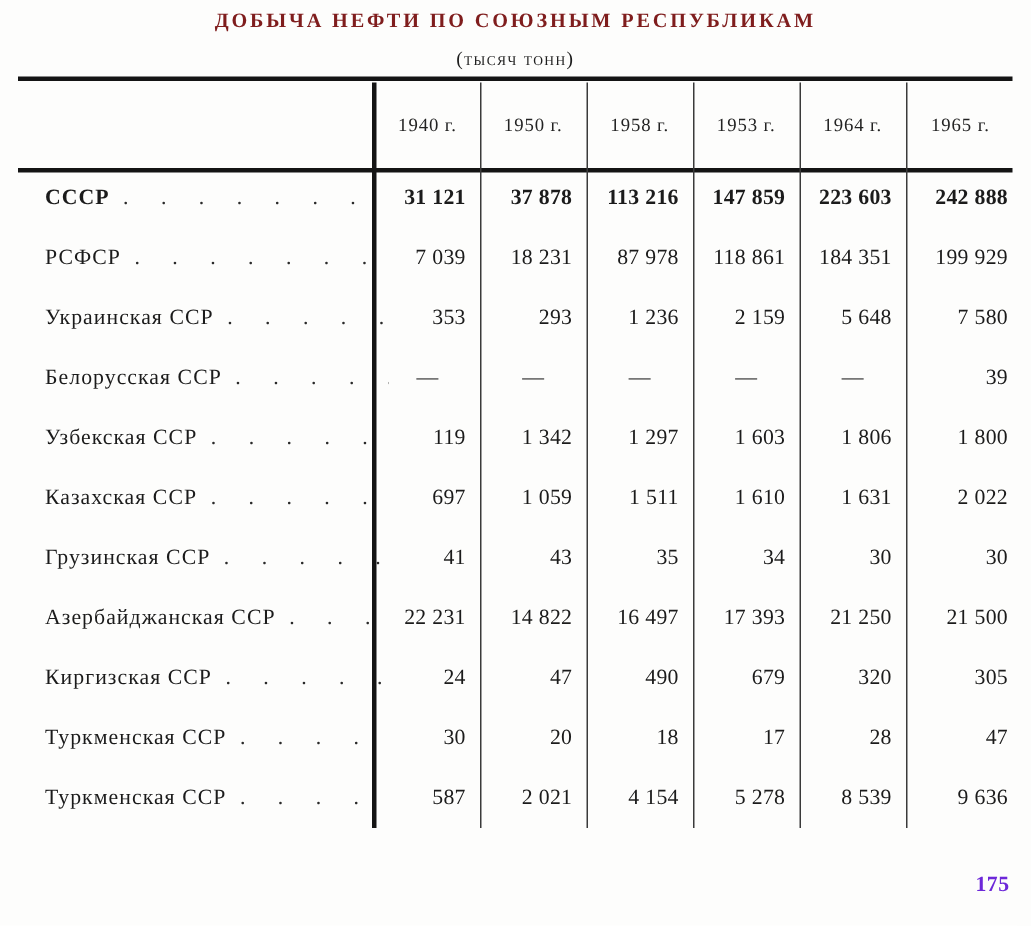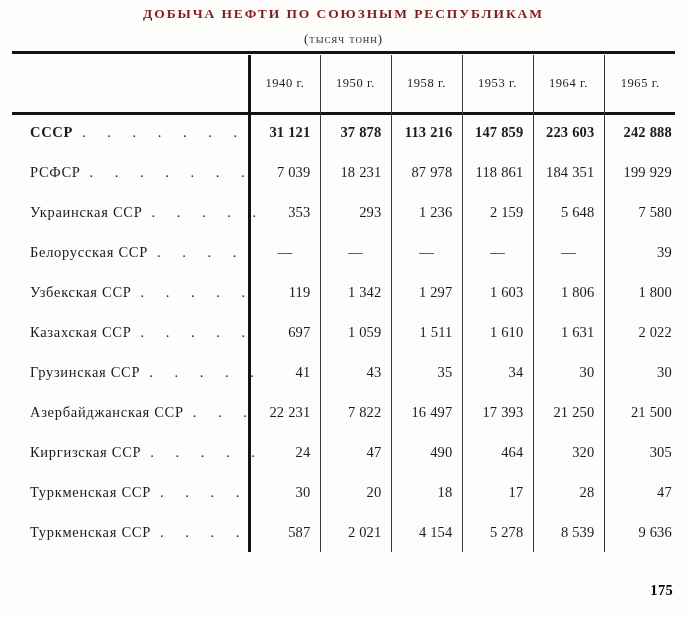--- a/index.html
+++ b/index.html
@@ -133,21 +133,21 @@
     text-align: left;
   }
 
   
   .page-number {
     position: absolute;
     right: 14px;
     top: 582px;
     font-size: 14.5px;
     font-weight: bold;
-    color: #000000;
+    color: #6d28d9;
     letter-spacing: 0.3px;
   }
 </style>
 </head>
 <body>
 
 <div class="page">
 
   <div class="title-block">
     <div class="doc-title">ДОБЫЧА НЕФТИ ПО СОЮЗНЫМ РЕСПУБЛИКАМ</div>
@@ -279,37 +279,37 @@
             <td class="val last">30</td>
           </tr>
           <tr>
             <td class="lbl">
               <div class="leader">
                 <span class="rname">Азербайджанская ССР</span>
                 <span class="dots">. . . . . . . . . . . . . . . . . . . . . . . . .</span>
               </div>
             </td>
             <td class="val">22 231</td>
-            <td class="val">7 822</td>
+            <td class="val">14 822</td>
             <td class="val">16 497</td>
             <td class="val">17 393</td>
             <td class="val">21 250</td>
             <td class="val last">21 500</td>
           </tr>
           <tr>
             <td class="lbl">
               <div class="leader">
                 <span class="rname">Киргизская ССР</span>
                 <span class="dots">. . . . . . . . . . . . . . . . . . . . . . . . .</span>
               </div>
             </td>
             <td class="val">24</td>
             <td class="val">47</td>
             <td class="val">490</td>
-            <td class="val">464</td>
+            <td class="val">679</td>
             <td class="val">320</td>
             <td class="val last">305</td>
           </tr>
           <tr>
             <td class="lbl">
               <div class="leader">
                 <span class="rname">Туркменская ССР</span>
                 <span class="dots">. . . . . . . . . . . . . . . . . . . . . . . . .</span>
               </div>
             </td>

